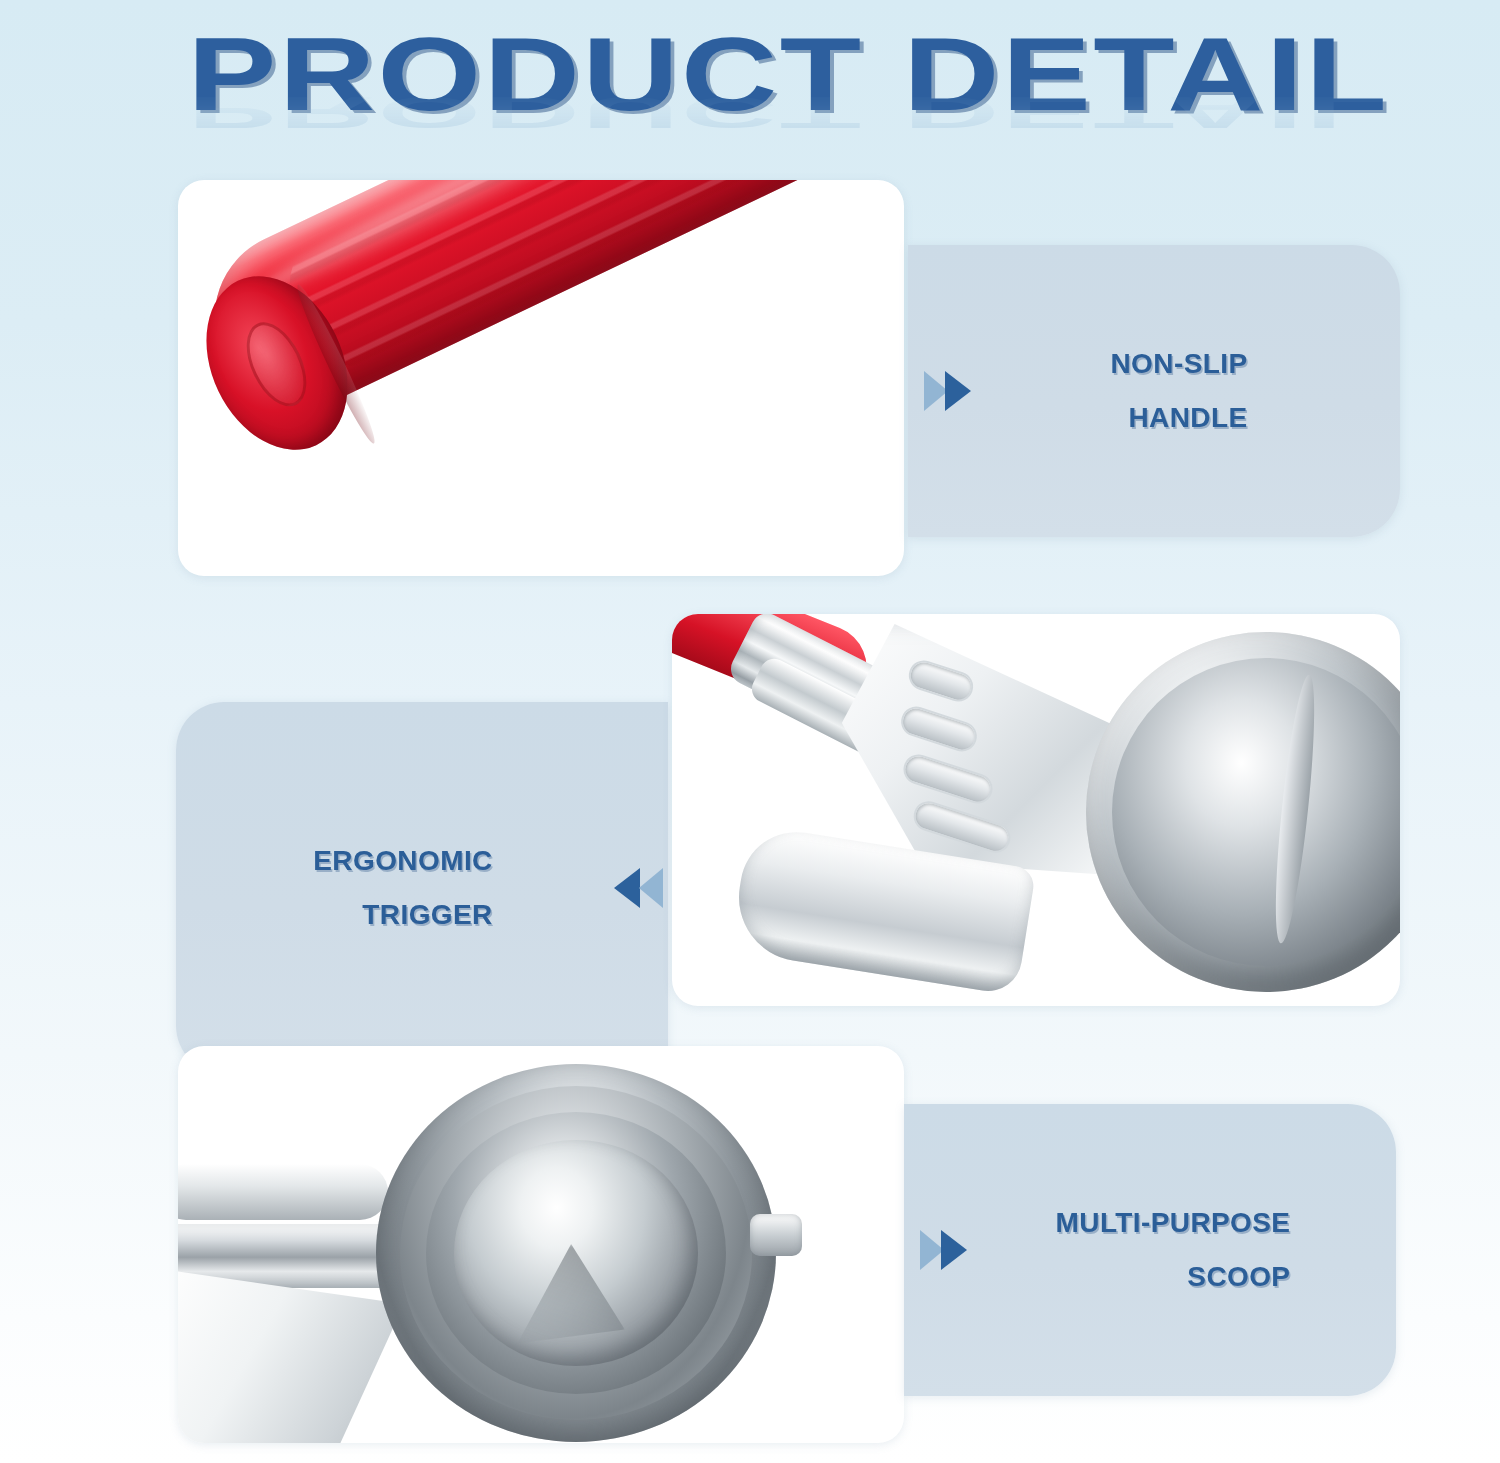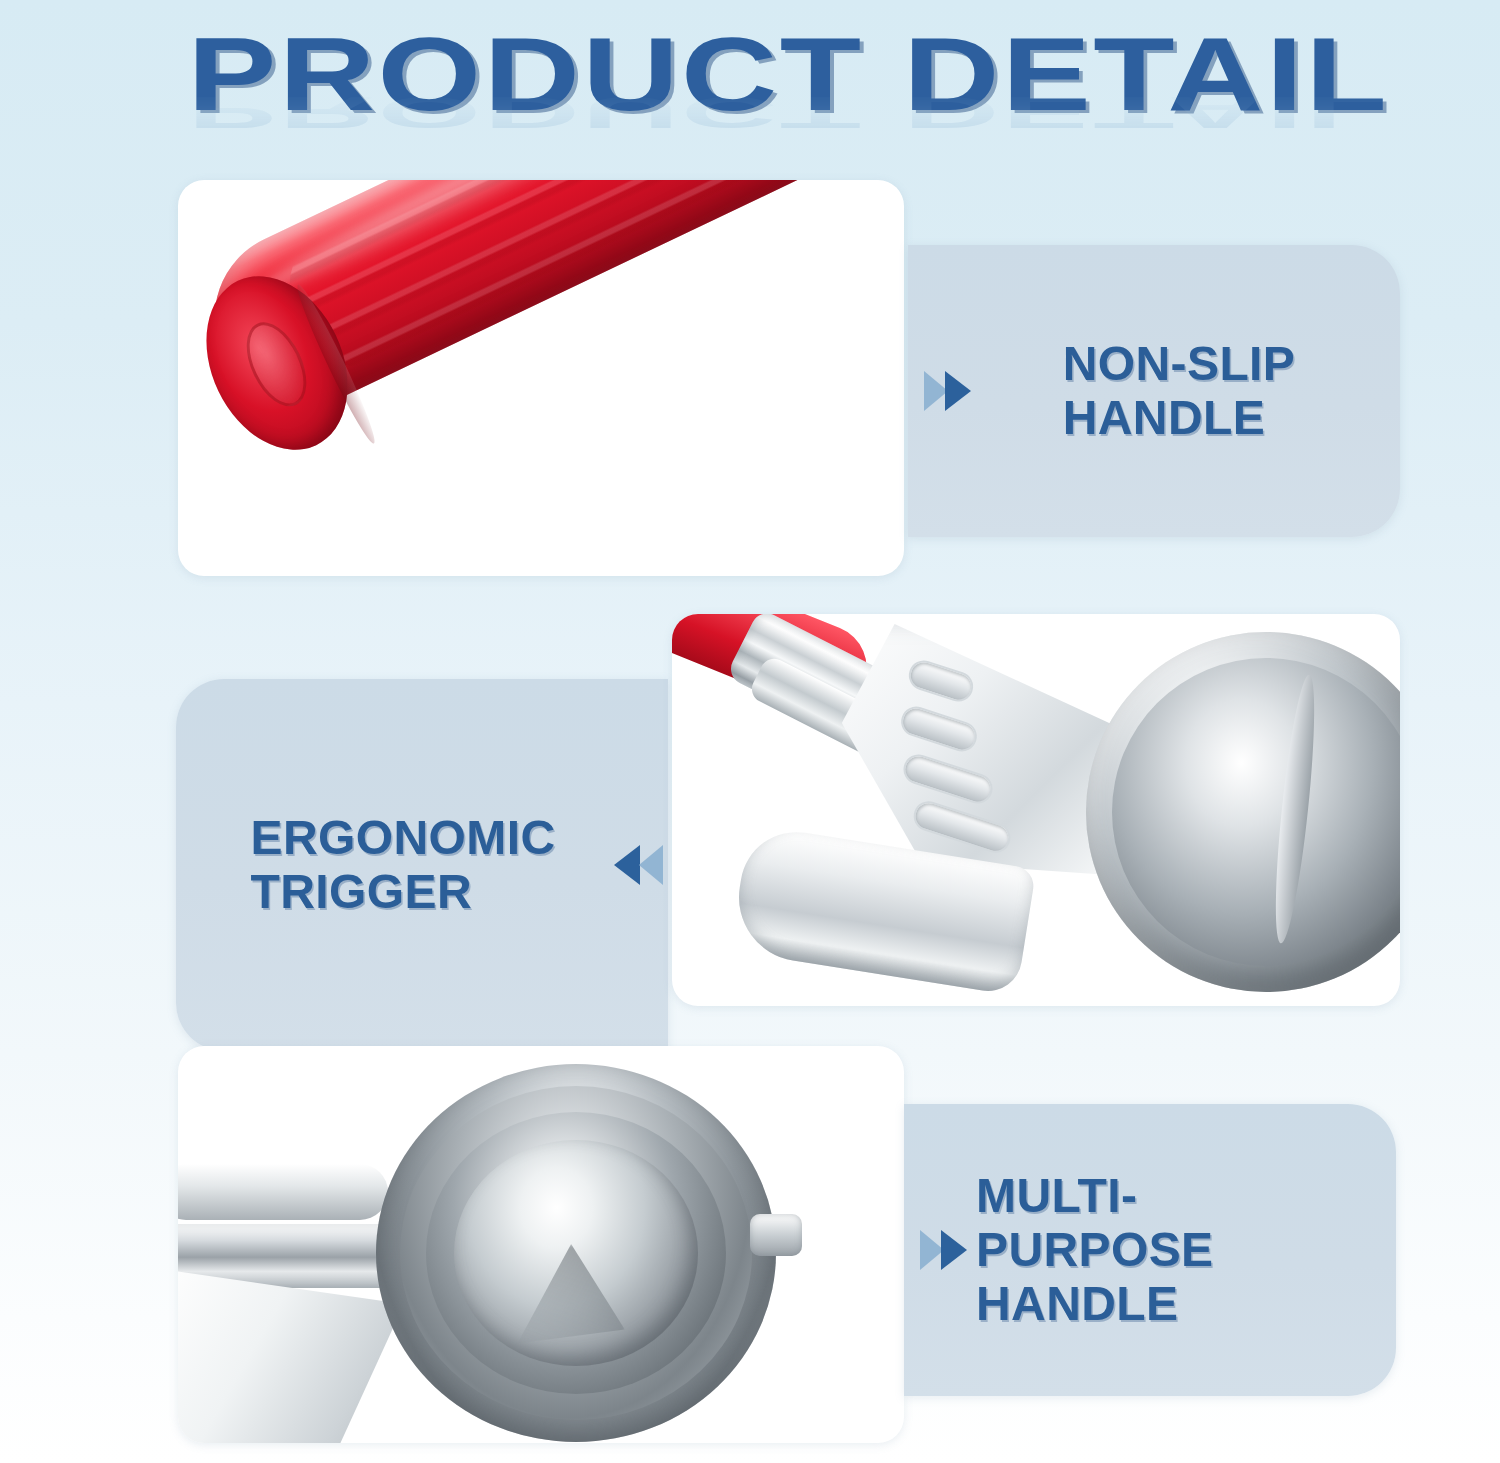--- a/index.html
+++ b/index.html
@@ -318,36 +318,36 @@
   
   .callout {
     position: absolute;
     display: flex;
     align-items: center;
     background: linear-gradient(to bottom, #ccdbe7 0%, #cfdce7 55%, #d3dfe9 100%);
     box-shadow: 0 2px 10px rgba(130,155,178,0.18);
   }
   .callout-label {
     font-weight: bold;
-    font-size: 48px;
+    font-size: 28px;
     line-height: 54px;
     letter-spacing: 0.4px;
     color: #2b5e98;
-    text-align: left;
+    text-align: right;
     text-shadow: 1.5px 1.5px 0 rgba(30,72,125,0.30);
     white-space: pre-line;
   }
 
   #callout-handle {
     left: 870px; top: 245px; width: 492px; height: 292px;
     border-radius: 0 48px 48px 0;
     padding-left: 16px; padding-right: 26px;
   }
   #callout-trigger {
-    left: 138px; top: 679px; width: 492px; height: 372px;
+    left: 138px; top: 702px; width: 492px; height: 372px;
     border-radius: 48px 0 0 48px;
     padding-left: 26px; padding-right: 4px;
   }
   #callout-scoop {
     left: 866px; top: 1104px; width: 492px; height: 292px;
     border-radius: 0 48px 48px 0;
     padding-left: 16px; padding-right: 26px;
   }
 
   .arrow-icon {
@@ -461,17 +461,17 @@
     </div>
   </div>
 
   <div class="callout arrow-right" id="callout-scoop">
     <div class="arrow-icon arrow-right">
       <span class="tri pale"></span>
       <span class="tri dark"></span>
     </div>
     <div class="callout-text-slot">
       <div class="callout-label">MULTI-PURPOSE
-HANDLE</div>
+SCOOP</div>
     </div>
   </div>
 
 </div>
 
 </body></html>

